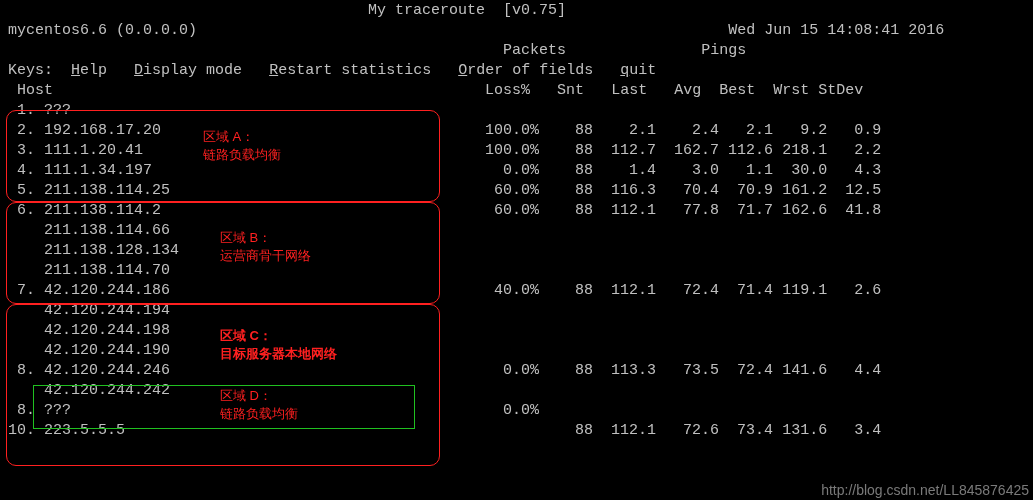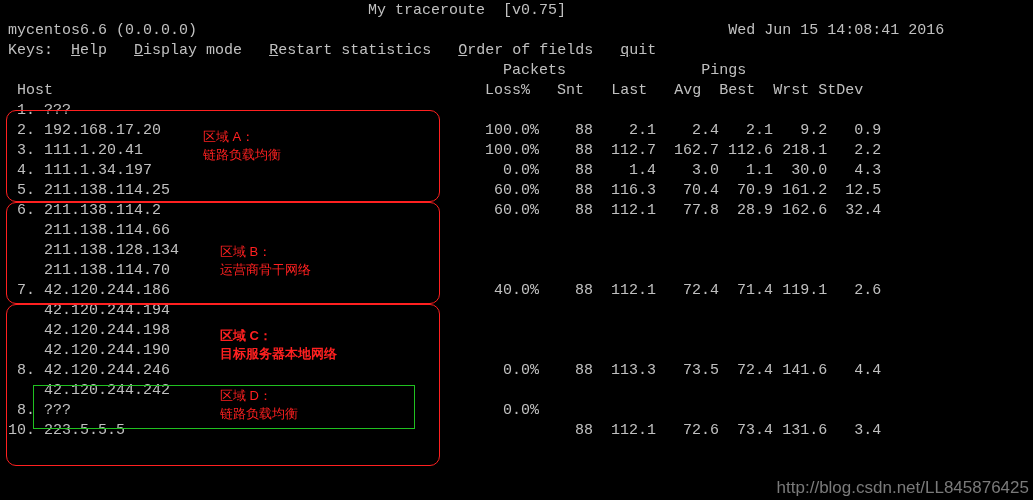--- a/index.html
+++ b/index.html
@@ -35,57 +35,57 @@
   .box-green {
     position: absolute;
     border: 1.5px solid #20c020;
     background: transparent;
     pointer-events: none;
   }
   .watermark {
     position: absolute;
     right: 4px;
     bottom: 2px;
-    font-size: 17px;
+    font-size: 14px;
     color: #7a7a7a;
     font-family: Arial, sans-serif;
     margin-top: 24px;
   }
 </style>
 </head>
 <body>
 
 <div class="content">
 <div class="line">                                        <span>My traceroute  [v0.75]</span></div>
 <div class="line"><span>mycentos6.6 (0.0.0.0)</span>                                                           <span>Wed Jun 15 14:08:41 2016</span></div>
+<div class="line">                                                       <span>Packets</span>               <span>Pings</span></div>
 <div class="line"><span>Keys:</span>  <span><span class="underline">H</span><span>elp</span></span>   <span><span class="underline">D</span><span>isplay mode</span></span>   <span><span class="underline">R</span><span>estart statistics</span></span>   <span><span class="underline">O</span><span>rder of fields</span></span>   <span><span class="underline">q</span><span>uit</span></span></div>
-<div class="line">                                                       <span>Packets</span>               <span>Pings</span></div>
 <div class="line"> <span>Host</span>                                                <span>Loss%   Snt   Last   Avg  Best  Wrst StDev</span></div>
 <div class="line"> 1. ???</div>
 <div class="line"> 2. 192.168.17.20                                    100.0%    88    2.1    2.4   2.1   9.2   0.9</div>
 <div class="line"> 3. 111.1.20.41                                      100.0%    88  112.7  162.7 112.6 218.1   2.2</div>
 <div class="line"> 4. 111.1.34.197                                       0.0%    88    1.4    3.0   1.1  30.0   4.3</div>
 <div class="line"> 5. 211.138.114.25                                    60.0%    88  116.3   70.4  70.9 161.2  12.5</div>
-<div class="line"> 6. 211.138.114.2                                     60.0%    88  112.1   77.8  28.9 162.6  32.4</div>
+<div class="line"> 6. 211.138.114.2                                     60.0%    88  112.1   77.8  71.7 162.6  41.8</div>
 <div class="line">    211.138.114.66</div>
 <div class="line">    211.138.128.134</div>
 <div class="line">    211.138.114.70</div>
 <div class="line"> 7. 42.120.244.186                                    40.0%    88  112.1   72.4  71.4 119.1   2.6</div>
 <div class="line">    42.120.244.194</div>
 <div class="line">    42.120.244.198</div>
 <div class="line">    42.120.244.190</div>
 <div class="line"> 8. 42.120.244.246                                     0.0%    88  113.3   73.5  72.4 141.6   4.4</div>
 <div class="line">    42.120.244.242</div>
 <div class="line"> 8. ???                                                0.0%</div>
 <div class="line">10. 223.5.5.5                                                  88  112.1   72.6  73.4 131.6   3.4</div>
 </div>
 
 <div class="box-red" style="left:6px; top:110px; width:432px; height:90px;"></div>
 <div class="box-red" style="left:6px; top:202px; width:432px; height:100px;"></div>
 <div class="box-red" style="left:6px; top:304px; width:432px; height:160px;"></div>
 <div class="box-green" style="left:33px; top:385px; width:380px; height:42px;"></div>
 
 <div class="label-red" style="left:203px; top:128px;"><span>区域 A：</span><br><span>链路负载均衡</span></div>
-<div class="label-red" style="left:220px; top:243px;"><span>区域 B：</span><br><span>运营商骨干网络</span></div>
+<div class="label-red" style="left:220px; top:229px;"><span>区域 B：</span><br><span>运营商骨干网络</span></div>
 <div class="label-red" style="left:220px; top:327px;font-weight:bold;"><span>区域 C：</span><br><span>目标服务器本地网络</span></div>
 <div class="label-red" style="left:220px; top:387px;"><span>区域 D：</span><br><span>链路负载均衡</span></div>
 
 <div class="watermark">http://blog.csdn.net/LL845876425</div>
 
 </body></html>

